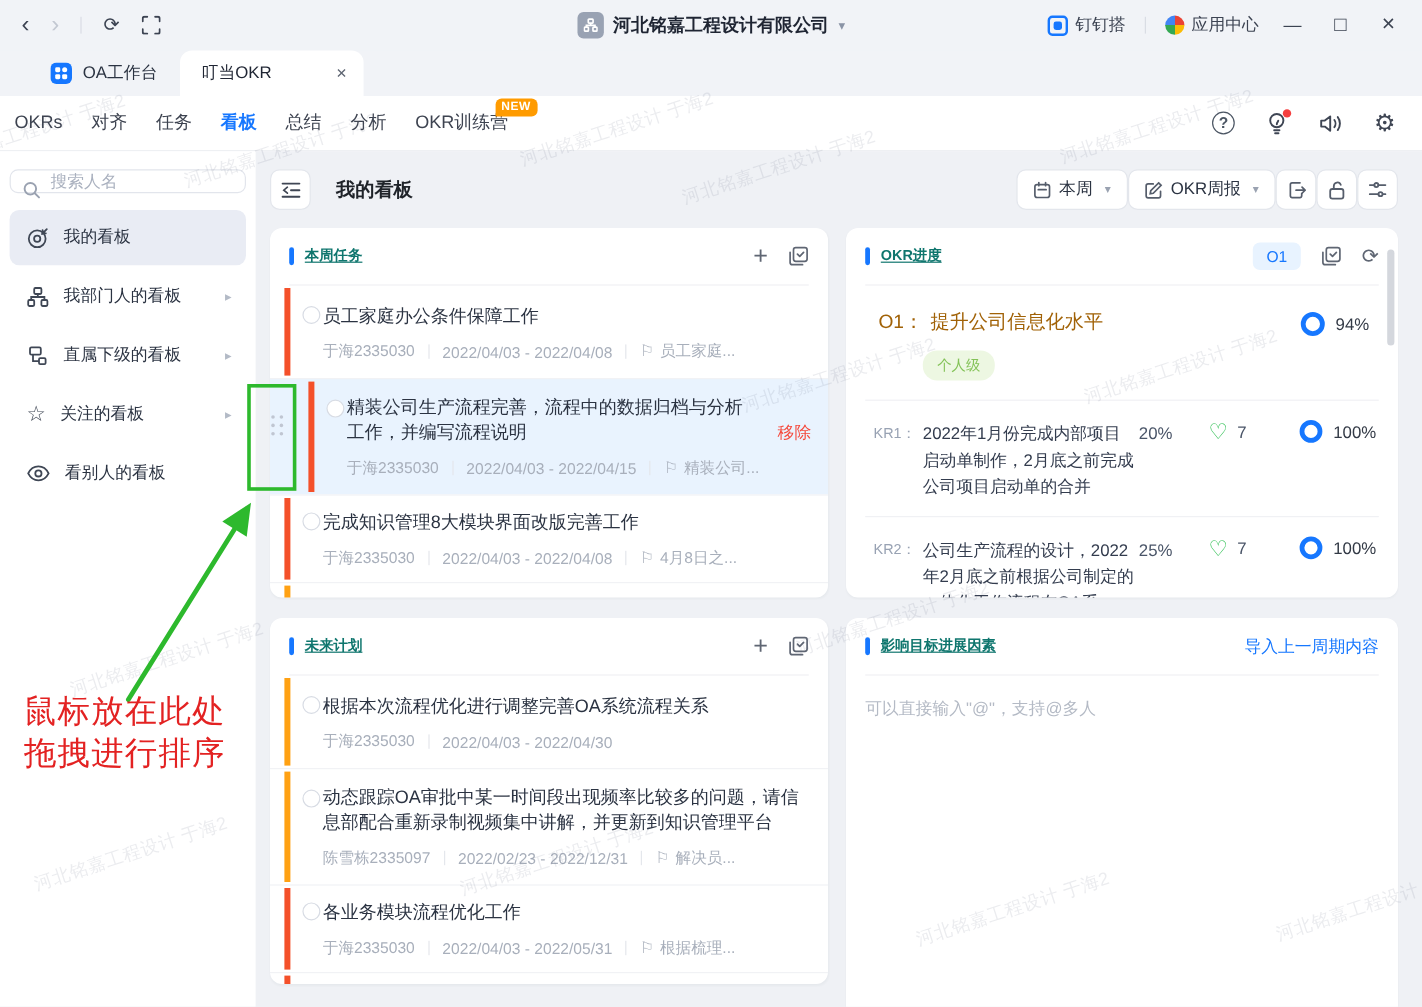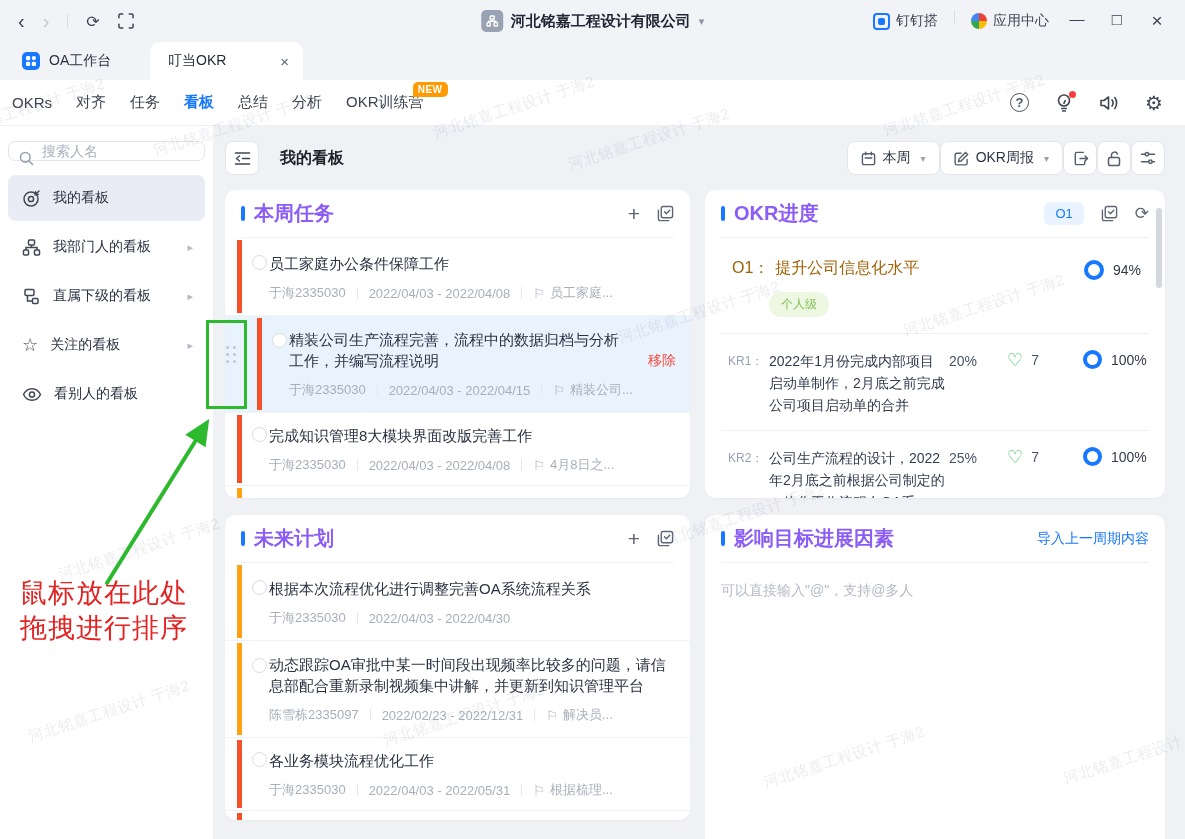--- a/index.html
+++ b/index.html
@@ -10,30 +10,30 @@
   .titlebar { position:absolute; left:0; top:0; width:1185px; height:42px; background:#f1f3f7; display:flex; align-items:center; }
   .tb-left { display:flex; align-items:center; gap:18px; padding-left:18px; }
   .nav-arrow { font-size:20px; line-height:1; color:#3c4352; cursor:pointer; }
   .nav-arrow.disabled { color:#c3c8d2; }
   .vdiv { width:1px; height:14px; background:#d9dde4; }
   .glyph-refresh { font-size:16px; color:#3c4352; }
   .tb-center { position:absolute; left:50%; transform:translateX(-50%); display:flex; align-items:center; gap:8px; }
   .org-ic { width:22px; height:22px; border-radius:5px; background:#99a2b3; display:flex; align-items:center; justify-content:center; }
   .tb-title { font-size:15px; font-weight:bold; color:#1f2533; }
   .caret { font-size:11px; color:#8a94a6; }
-  .tb-right { margin-left:auto; display:flex; gap:16px; padding-right:16px; }
+  .tb-right { margin-left:auto; display:flex; align-items:center; gap:16px; padding-right:16px; }
   .tb-link { display:flex; align-items:center; gap:6px; font-size:14px; color:#3c4352; cursor:pointer; }
   .ding-ic { width:17px; height:17px; border-radius:4px; border:2px solid #1677ff; position:relative; }
   .ding-ic::after { content:''; position:absolute; left:3px; top:3px; width:7px; height:7px; border-radius:2px; background:#1677ff; }
   .pinwheel { width:16px; height:16px; border-radius:50%; background:conic-gradient(#ea4335 0 25%, #fbbc05 25% 50%, #34a853 50% 75%, #4285f4 75% 100%); }
   .win-btn { font-size:15px; color:#3c4352; width:24px; text-align:center; cursor:pointer; }
 
   
   .tabbar { position:absolute; left:0; top:42px; width:1185px; height:38px; background:#f1f3f7; }
-  .tab-inactive { position:absolute; left:8px; top:0; height:38px; display:flex; align-items:center; gap:9px; padding:0 14px; font-size:14px; color:#2b3342; cursor:pointer; }
+  .tab-inactive { position:absolute; left:28px; top:0; height:38px; display:flex; align-items:center; gap:9px; padding:0 14px; font-size:14px; color:#2b3342; cursor:pointer; }
   .tab-active { position:absolute; left:150px; top:0; width:153px; height:38px; background:#fff; border-radius:10px 10px 0 0; display:flex; align-items:center; padding:0 14px; font-size:14px; color:#1f2533; }
   .tab-close { margin-left:auto; font-size:15px; color:#5f6673; cursor:pointer; }
 
   
   .navbar { position:absolute; left:0; top:80px; width:1185px; height:46px; background:#fff; border-bottom:1px solid #eef0f3; display:flex; align-items:center; }
   .nav-items { display:flex; align-items:center; gap:24px; padding-left:12px; }
   .nav-item { font-size:15px; color:#3d4350; cursor:pointer; position:relative; }
   .nav-item.active { color:#1677ff; font-weight:bold; }
   .new-badge { position:absolute; top:-11px; right:-24px; background:#ff9b00; color:#fff; font-size:10px; font-weight:bold; padding:2px 5px; border-radius:5px 5px 5px 0; letter-spacing:.5px; }
   .nav-right { margin-left:auto; display:flex; align-items:center; gap:26px; padding-right:22px; }
@@ -64,21 +64,21 @@
   .icon-btn { width:34px; height:34px; padding:0; justify-content:center; gap:0; }
 
   
   .card { position:absolute; background:#fff; border-radius:10px; overflow:hidden; box-shadow:0 1px 2px rgba(31,45,61,.04); }
   #card-week    { left:225px; top:190px; width:465px; height:308px; }
   #card-future  { left:225px; top:515px; width:465px; height:305px; }
   #card-okr     { left:705px; top:190px; width:460px; height:308px; }
   #card-factors { left:705px; top:515px; width:460px; height:356px; }
   .card-hdr { height:48px; margin:0 16px; display:flex; align-items:center; border-bottom:1px solid #f0f1f4; }
   .accent { width:4px; height:15px; background:#1677ff; border-radius:2px; margin-right:9px; }
-  .card-title { font-size:20px; font-weight:bold; color:#8b5cf6; }
+  .card-title { font-size:12px; font-weight:bold; color:#0f766e;text-decoration:underline; }
   .hdr-icons { margin-left:auto; display:flex; align-items:center; gap:17px; color:#5f6673; }
   .glyph-plus { font-size:21px; line-height:1; color:#5f6673; cursor:pointer; font-weight:400; }
   .glyph-refresh2 { font-size:17px; color:#5f6673; cursor:pointer; }
   .o-badge { background:#e8f3ff; color:#1677ff; font-size:13px; padding:4px 11px; border-radius:6px; cursor:pointer; }
 
   
   .task { position:relative; padding:15px 16px 13px 44px; }
   .task + .task { border-top:1px solid #f1f2f5; }
   .task::before { content:''; position:absolute; left:12px; top:2px; bottom:2px; width:5px; background:var(--bar,#f4502a); }
   .t-circ { position:absolute; left:27px; top:17px; width:15px; height:15px; border:1.5px solid #d8dce4; border-radius:50%; background:#fff; cursor:pointer; }

